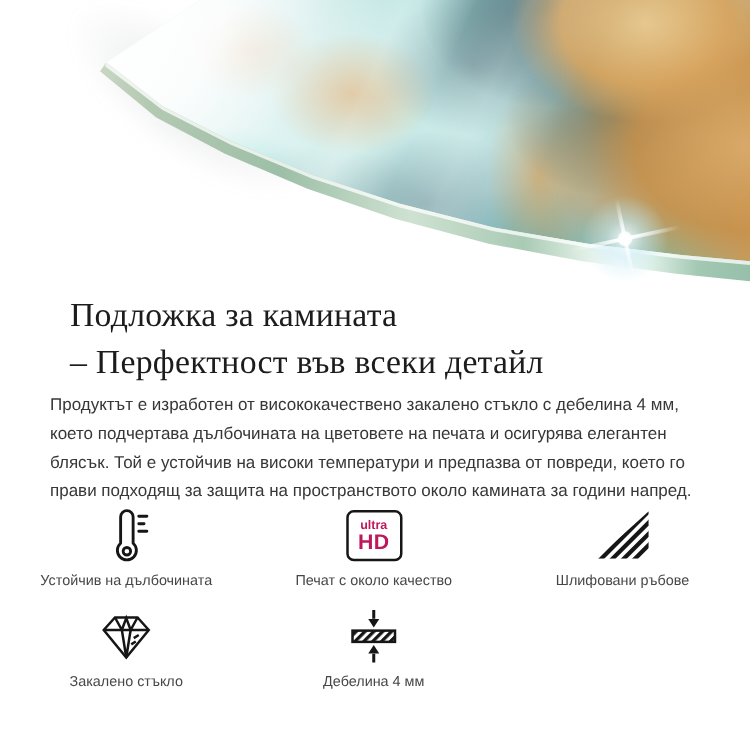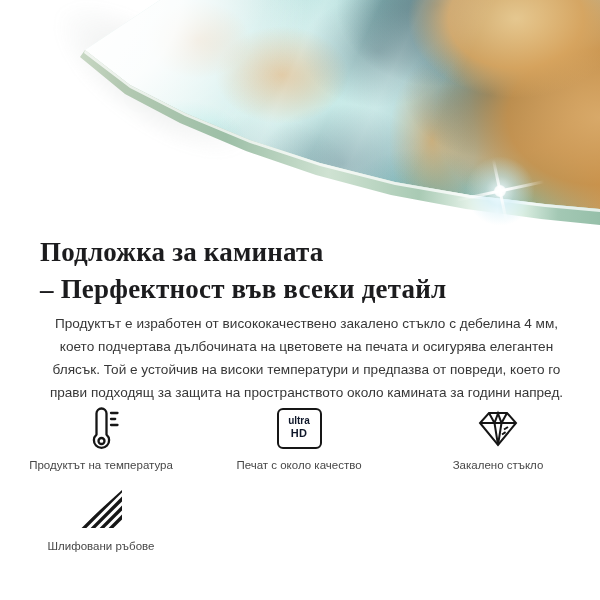--- a/index.html
+++ b/index.html
@@ -75,42 +75,42 @@
     background:linear-gradient(90deg, rgba(255,255,255,0) 0%, rgba(255,255,255,0.95) 45%, #ffffff 50%, rgba(255,255,255,0.95) 55%, rgba(255,255,255,0) 100%);
     filter:blur(0.4px);
   }
   .sparkle .core{
     position:absolute;left:50%;top:50%;width:12px;height:12px;transform:translate(-50%,-50%);
     background:radial-gradient(circle,#ffffff 0%, rgba(255,255,255,0.9) 55%, rgba(255,255,255,0) 100%);
     border-radius:50%;
   }
   
   .heading{
-    position:absolute;left:40px;top:234px;color:#1c1c1e;
-    font-family:"Liberation Serif","DejaVu Serif",serif;font-weight:700;
+    position:absolute;left:56px;top:234px;color:#1c1c1e;
+    font-family:"Liberation Serif","DejaVu Serif",serif;font-weight:400;
     font-size:27px;line-height:37px;letter-spacing:0.2px;
   }
   .paragraph{
     position:absolute;left:40px;top:312px;width:533px;color:#373737;
     font-size:13.6px;line-height:23px;
   }
   
   .features{
     position:absolute;left:0;top:404px;width:600px;
     display:grid;grid-template-columns:202px 194px 204px;row-gap:12px;
   }
   .feature{display:flex;flex-direction:column;align-items:center;height:69px;}
   .icon-box{height:48px;display:flex;align-items:center;justify-content:center;}
   .feature-label{margin-top:7px;font-size:11.5px;color:#474747;white-space:nowrap;}
   .uhd{
     width:41px;height:37px;border:2.6px solid #161616;border-radius:6px;
-    display:flex;flex-direction:column;align-items:center;justify-content:center;color:#0f172a;
+    display:flex;flex-direction:column;align-items:center;justify-content:center;color:#be185d;
   }
   .uhd .t1{font-size:10px;font-weight:700;line-height:10px;}
-  .uhd .t2{font-size:11px;font-weight:800;line-height:15px;letter-spacing:0.3px;}
+  .uhd .t2{font-size:17px;font-weight:800;line-height:15px;letter-spacing:0.3px;}
   svg{display:block;}
 </style>
 </head>
 <body>
 
 <div class="hero">
   <div class="soft-shadow"></div>
   <div class="art-clip">
     <div class="art"></div>
     <div class="sheen"></div>
@@ -124,58 +124,45 @@
       <div class="ray-v"></div>
       <div class="core"></div>
   </div>
 </div>
 
 <h1 class="heading" style="margin:0;">
   <span>Подложка за камината</span><br>
   <span>– Перфектност във всеки детайл</span>
 </h1>
 
-<p class="paragraph" style="margin:0;text-align:center;">Продуктът е изработен от висококачествено закалено стъкло с дебелина 4 мм, което подчертава дълбочината на цветовете на печата и осигурява елегантен блясък. Той е устойчив на високи температури и предпазва от повреди, което го прави подходящ за защита на пространството около камината за години напред.</p>
+<p class="paragraph" style="margin:0;">Продуктът е изработен от висококачествено закалено стъкло с дебелина 4 мм, което подчертава дълбочината на цветовете на печата и осигурява елегантен блясък. Той е устойчив на високи температури и предпазва от повреди, което го прави подходящ за защита на пространството около камината за години напред.</p>
 
 <div class="features">
 
   <div class="feature">
     <div class="icon-box">
       <svg width="48" height="48" viewBox="0 0 48 48" fill="none" stroke="#161616" stroke-width="2.3" stroke-linecap="round" stroke-linejoin="round">
         <path d="M19.5 9.5 a5 5 0 0 1 10 0 V30.6 a7.6 7.6 0 1 1 -10 0 Z"></path>
         <circle cx="24.5" cy="37" r="3" fill="none"></circle>
         <path d="M34 9 h6.5 M34 15 h4.2 M34 21 h6.5"></path>
       </svg>
     </div>
-    <div class="feature-label">Продуктът на температура</div>
+    <div class="feature-label">Устойчив на дълбочината</div>
   </div>
 
   <div class="feature">
     <div class="icon-box">
       <div class="uhd">
         <span class="t1">ultra</span>
         <span class="t2">HD</span>
       </div>
     </div>
     <div class="feature-label">Печат с около качество</div>
   </div>
 
-
-  <div class="feature">
-    <div class="icon-box">
-      <svg width="48" height="48" viewBox="0 0 48 48" fill="none" stroke="#161616" stroke-width="2" stroke-linejoin="miter">
-        <path d="M15 9 H33 L42 19 L24 41 L6 19 Z"></path>
-        <path d="M6 19 H42"></path>
-        <path d="M15 9 L20.5 19 L24 9.5 L27.5 19 L33 9"></path>
-        <path d="M20.5 19 L24 41 M27.5 19 L24 41"></path>
-        <path d="M30 25.5 l4 -2.5 M28 30.5 l3.6 -2.3"></path>
-      </svg>
-    </div>
-    <div class="feature-label">Закалено стъкло</div>
-  </div>
 
   <div class="feature">
     <div class="icon-box">
       <svg width="48" height="48" viewBox="0 0 48 48">
         <defs>
           <clipPath id="triClip">
               <path d="M3 43 L45 43 L45 5 Z"></path>
             </clipPath>
         </defs>
         <g clip-path="url(#triClip)" stroke="#161616" stroke-width="3.4">
@@ -184,14 +171,44 @@
           <line x1="4" y1="46" x2="48" y2="2"></line>
           <line x1="13" y1="46" x2="57" y2="2"></line>
           <line x1="22" y1="46" x2="66" y2="2"></line>
           <line x1="31" y1="46" x2="75" y2="2"></line>
         </g>
       </svg>
     </div>
     <div class="feature-label">Шлифовани ръбове</div>
   </div>
 
+  <div class="feature">
+    <div class="icon-box">
+      <svg width="48" height="48" viewBox="0 0 48 48" fill="none" stroke="#161616" stroke-width="2" stroke-linejoin="miter">
+        <path d="M15 9 H33 L42 19 L24 41 L6 19 Z"></path>
+        <path d="M6 19 H42"></path>
+        <path d="M15 9 L20.5 19 L24 9.5 L27.5 19 L33 9"></path>
+        <path d="M20.5 19 L24 41 M27.5 19 L24 41"></path>
+        <path d="M30 25.5 l4 -2.5 M28 30.5 l3.6 -2.3"></path>
+      </svg>
+    </div>
+    <div class="feature-label">Закалено стъкло</div>
+  </div>
+
+  <div class="feature">
+    <div class="icon-box">
+      <svg width="48" height="48" viewBox="0 0 48 48">
+        <defs>
+          <pattern id="hatch" patternUnits="userSpaceOnUse" width="5" height="5" patternTransform="rotate(45)">
+            <rect width="2.6" height="5" fill="#161616"></rect>
+          </pattern>
+        </defs>
+        <rect x="7" y="19.5" width="34" height="9" fill="url(#hatch)" stroke="#161616" stroke-width="2"></rect>
+        <line x1="24" y1="3" x2="24" y2="10" stroke="#161616" stroke-width="2.4"></line>
+        <path d="M24 17 L19.6 10.2 H28.4 Z" fill="#161616"></path>
+        <line x1="24" y1="45" x2="24" y2="38" stroke="#161616" stroke-width="2.4"></line>
+        <path d="M24 31 L19.6 37.8 H28.4 Z" fill="#161616"></path>
+      </svg>
+    </div>
+    <div class="feature-label">Дебелина 4 мм</div>
+  </div>
 
 </div>
 
 </body></html>

